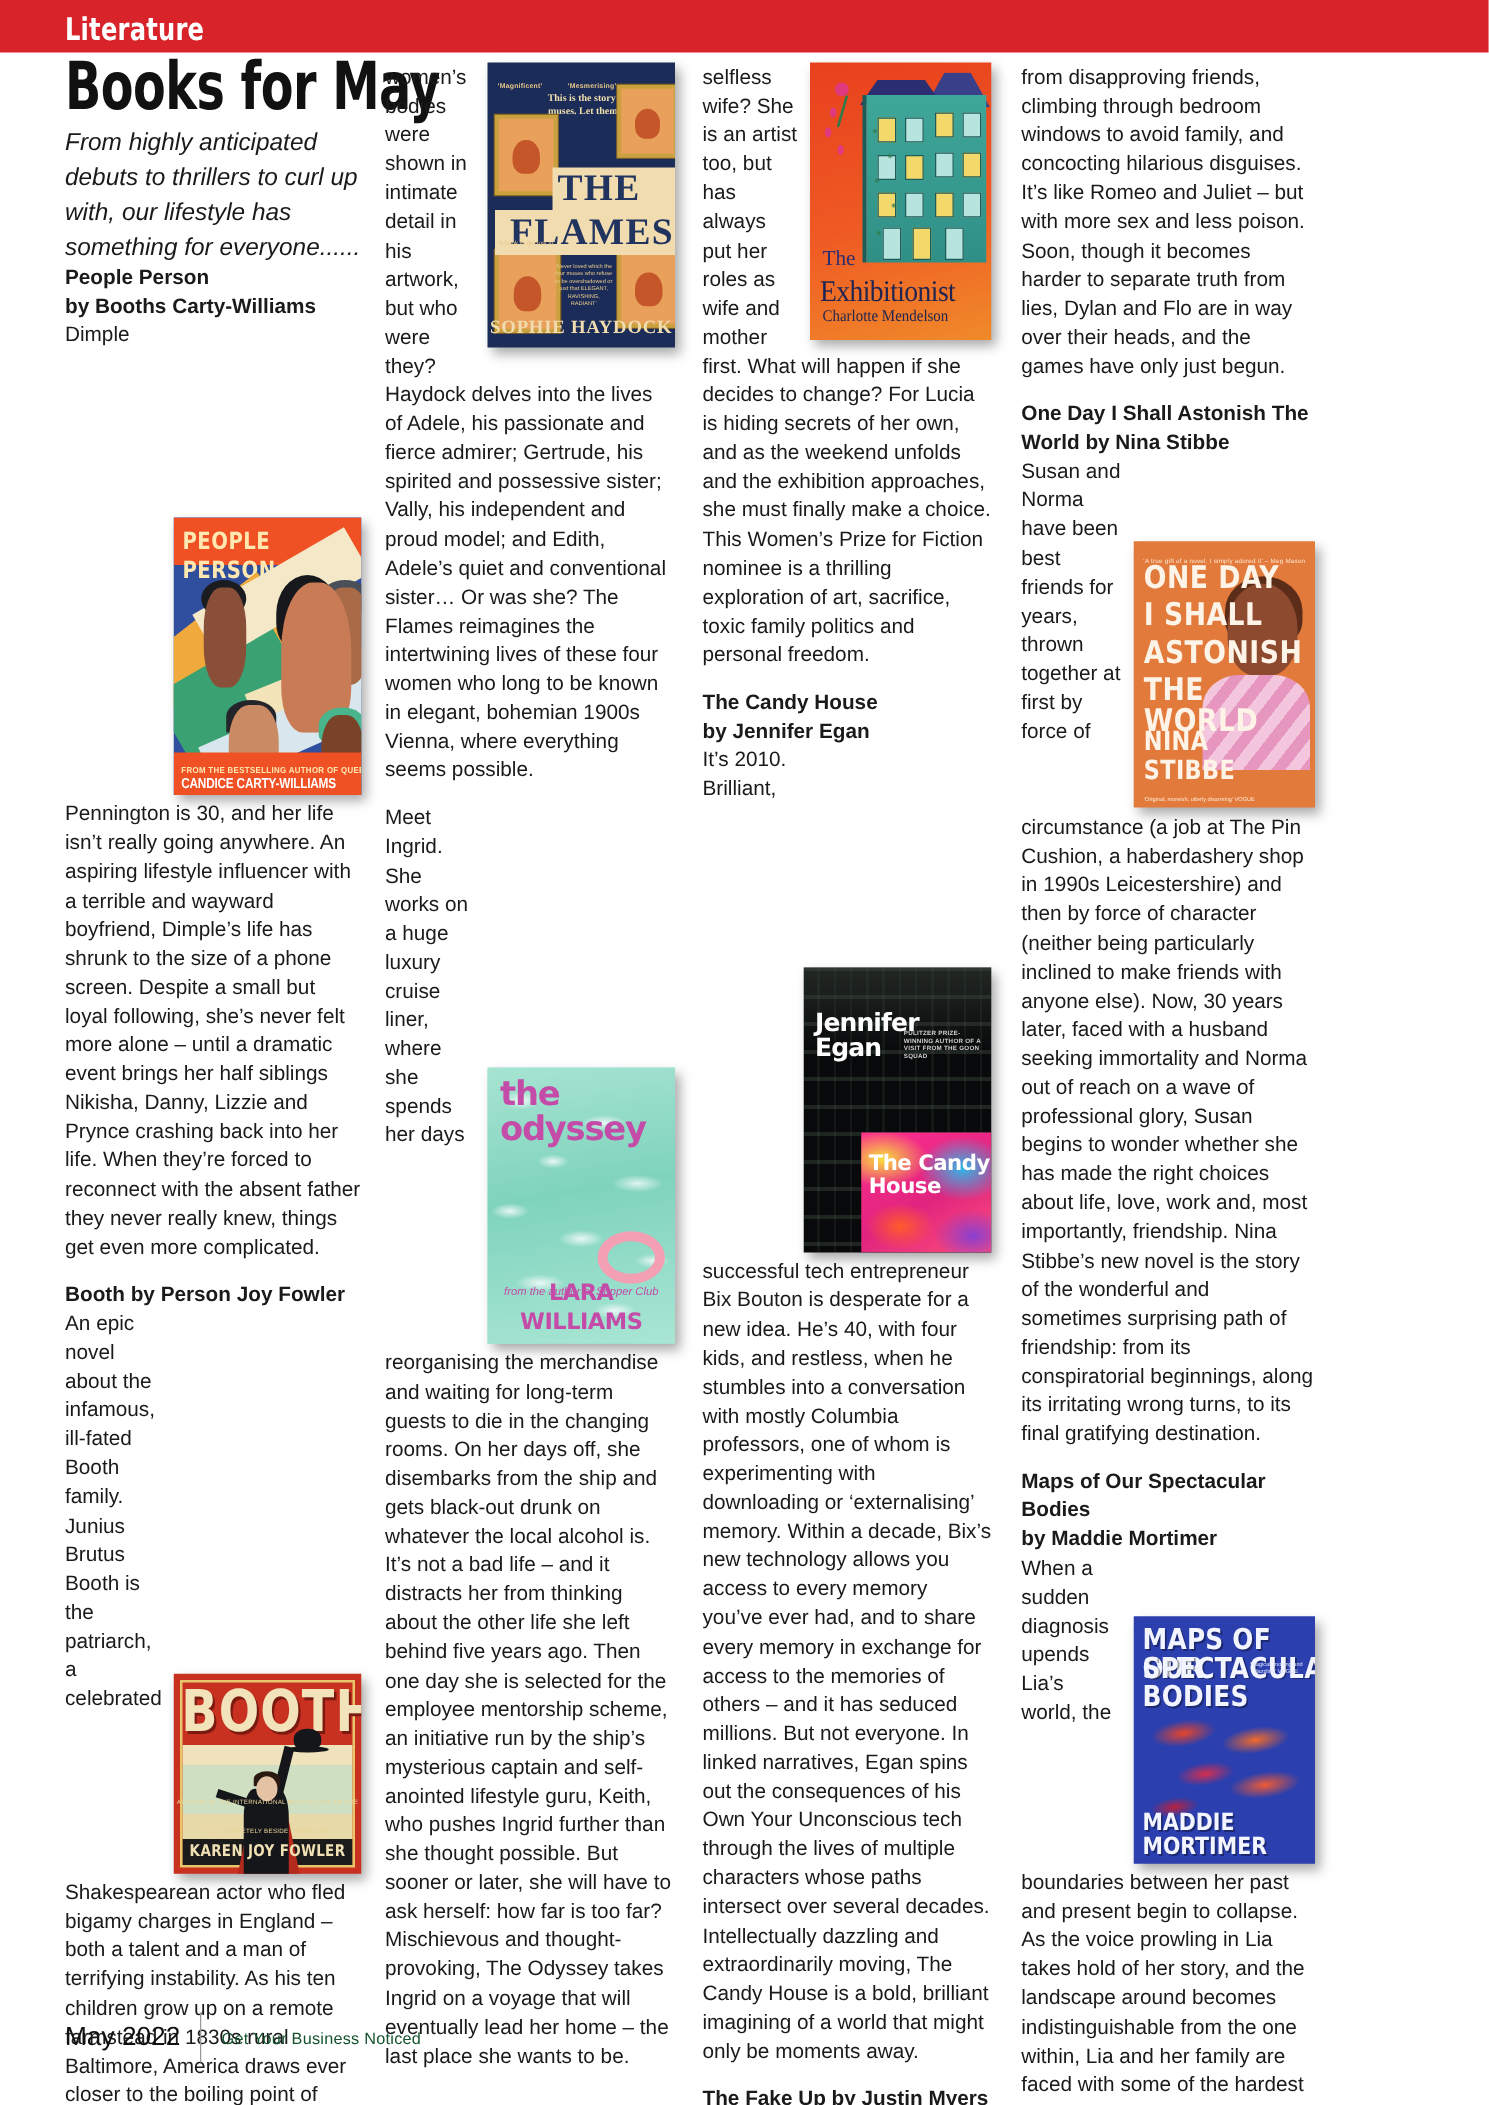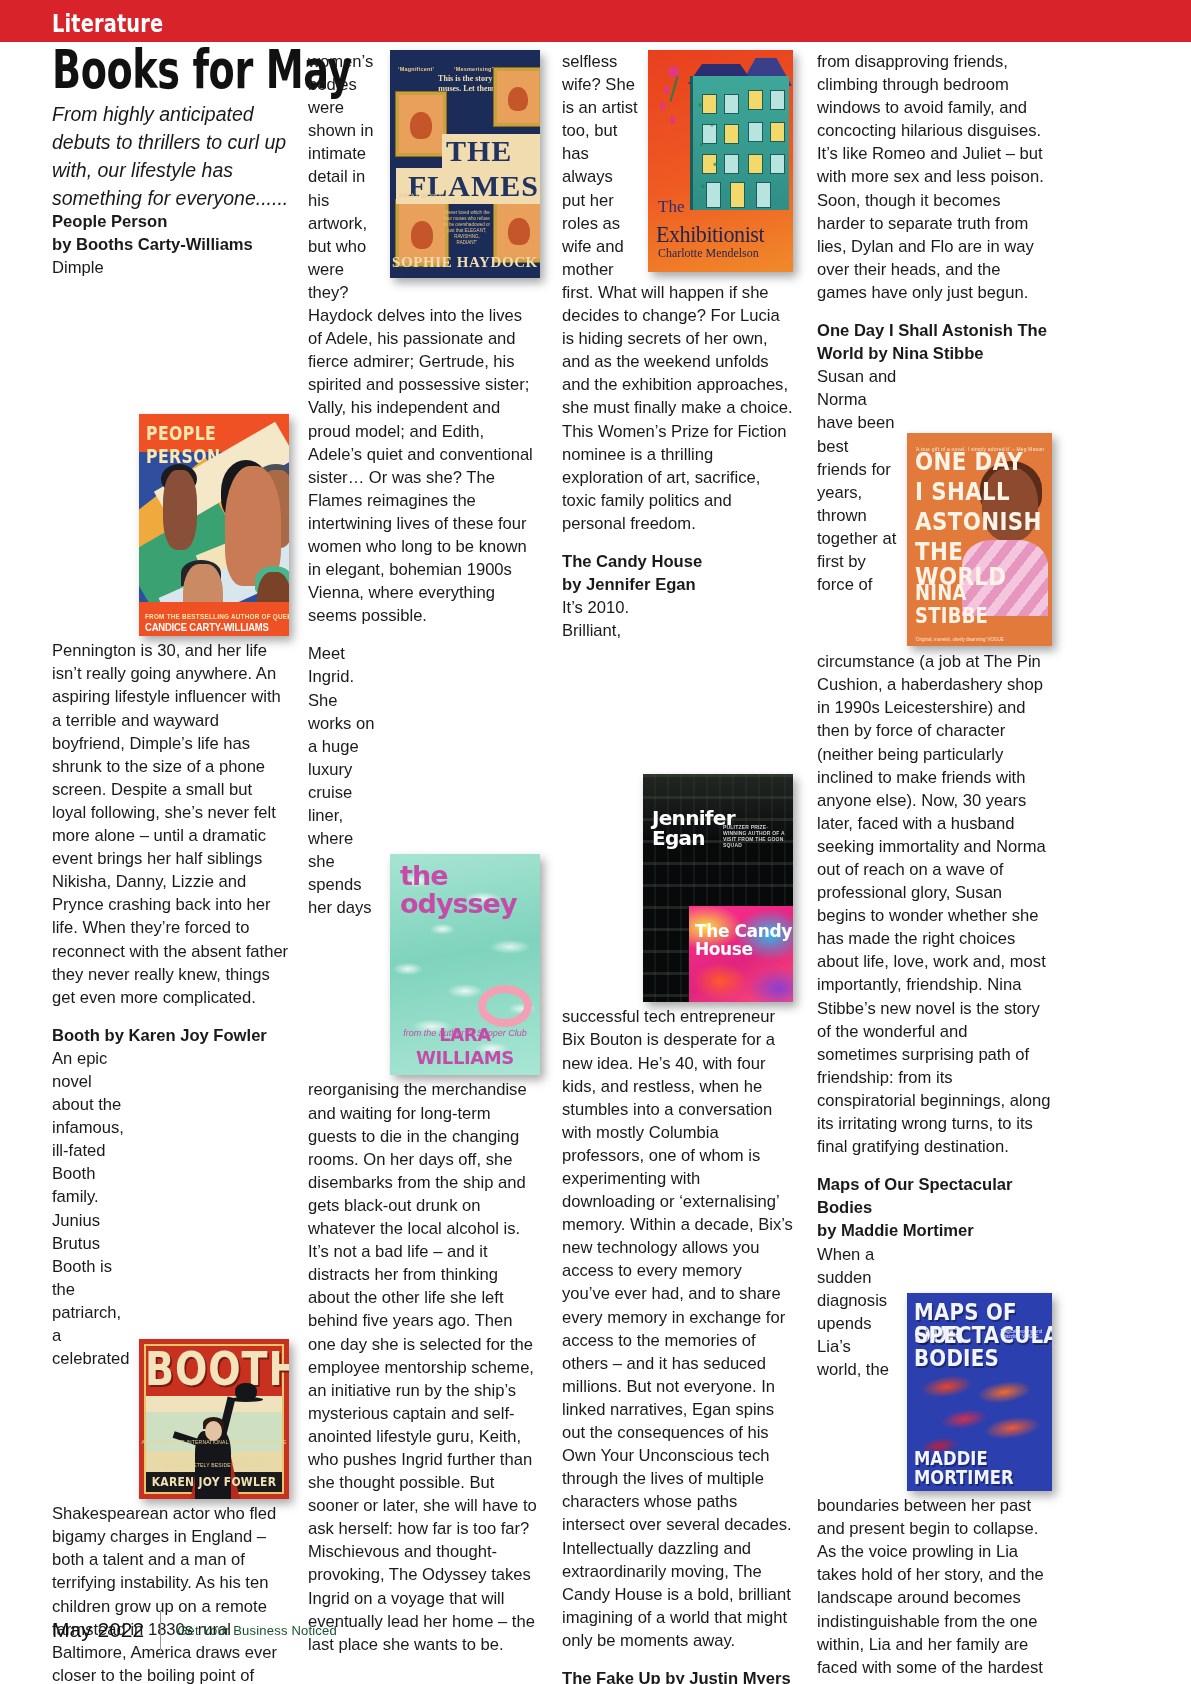--- a/index.html
+++ b/index.html
@@ -460,21 +460,21 @@
     <div class="figE"></div>
     <div class="footband">
       <div class="t1">FROM THE BESTSELLING AUTHOR OF QUEENIE</div>
       <div class="t2">CANDICE CARTY-WILLIAMS</div>
     </div>
   </div>
 
   <p>Dimple Pennington is 30, and her life isn’t really going anywhere. An aspiring lifestyle influencer with a terrible and wayward boyfriend, Dimple’s life has shrunk to the size of a phone screen. Despite a small but loyal following, she’s never felt more alone – until a dramatic event brings her half siblings Nikisha, Danny, Lizzie and Prynce crashing back into her life. When they’re forced to reconnect with the absent father they never really knew, things get even more complicated.</p>
 
   <div class="gap"></div>
-  <p class="bookhead">Booth by Karen Joy Fowler</p>
+  <p class="bookhead">Booth by Person Joy Fowler</p>
 
   <div class="cover cover-r cv-booth" style="margin-top:292px;">
     <div class="inner"></div>
     <div class="title">BOOTH</div>
     <div class="hat"></div>
     <div class="hatbrim"></div>
     <div class="armR"></div>
     <div class="cloak"></div>
     <div class="fig"></div>
     <div class="armL"></div>

